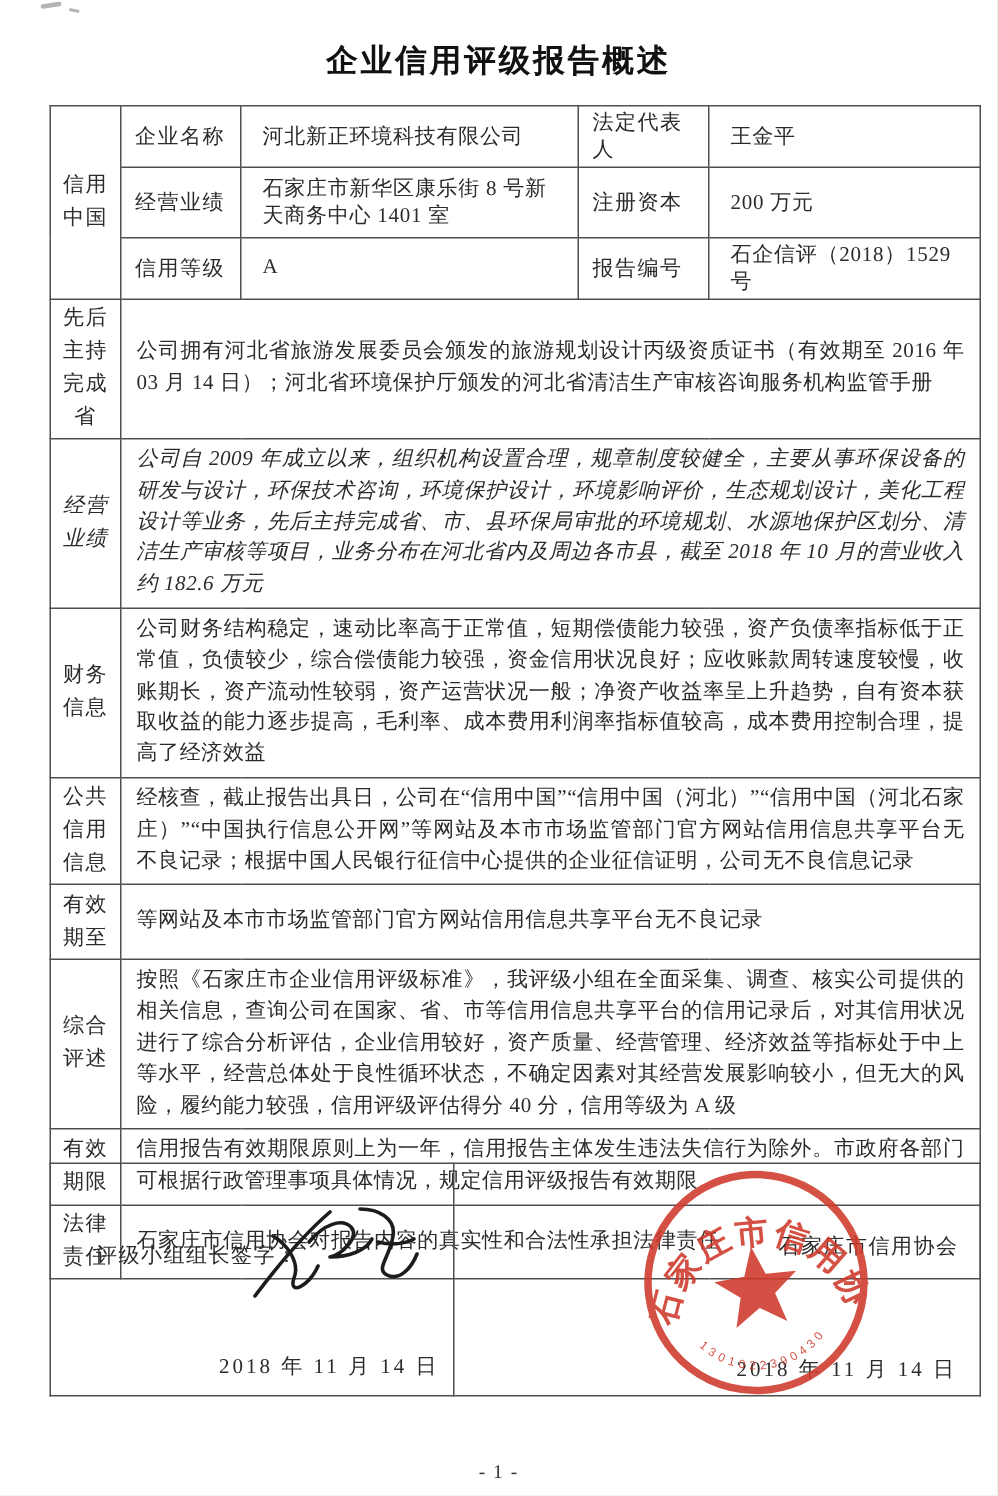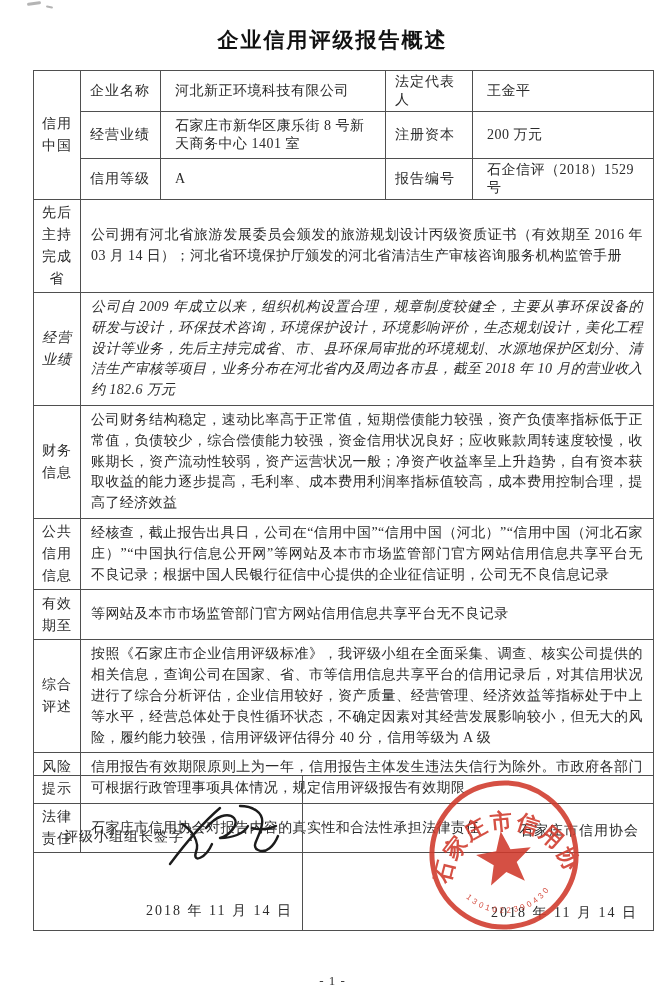--- a/index.html
+++ b/index.html
@@ -146,21 +146,21 @@
       </tr>
       <tr class="r-risk">
         <td class="cat">有效期至</td>
         <td class="content" colspan="4">等网站及本市市场监管部门官方网站信用信息共享平台无不良记录</td>
       </tr>
       <tr class="r-sum">
         <td class="cat">综合评述</td>
         <td class="content" colspan="4">按照《石家庄市企业信用评级标准》，我评级小组在全面采集、调查、核实公司提供的相关信息，查询公司在国家、省、市等信用信息共享平台的信用记录后，对其信用状况进行了综合分析评估，企业信用较好，资产质量、经营管理、经济效益等指标处于中上等水平，经营总体处于良性循环状态，不确定因素对其经营发展影响较小，但无大的风险，履约能力较强，信用评级评估得分 40 分，信用等级为 A 级</td>
       </tr>
       <tr class="r-valid">
-        <td class="cat">风险提示</td>
+        <td class="cat">有效期限</td>
         <td class="content" colspan="4">信用报告有效期限原则上为一年，信用报告主体发生违法失信行为除外。市政府各部门可根据行政管理事项具体情况，规定信用评级报告有效期限</td>
       </tr>
       <tr class="r-law">
         <td class="cat">法律责任</td>
         <td class="content" colspan="4">石家庄市信用协会对报告内容的真实性和合法性承担法律责任</td>
       </tr>
     </tbody>
   </table>
 
   <table class="sig">

